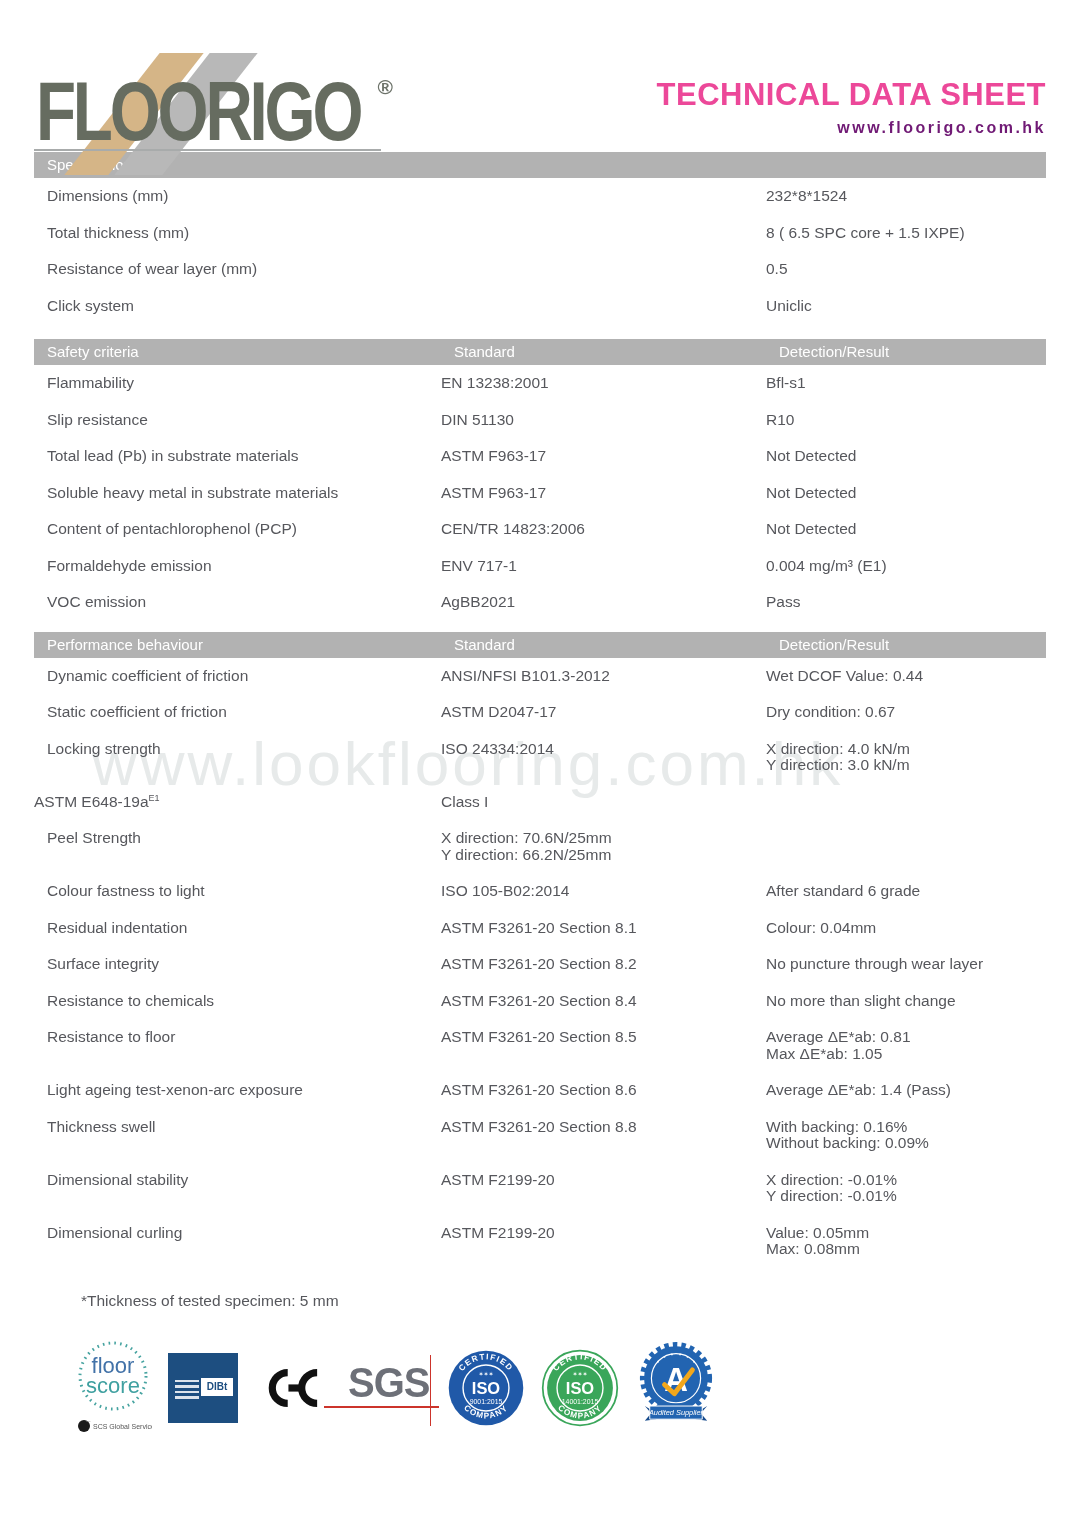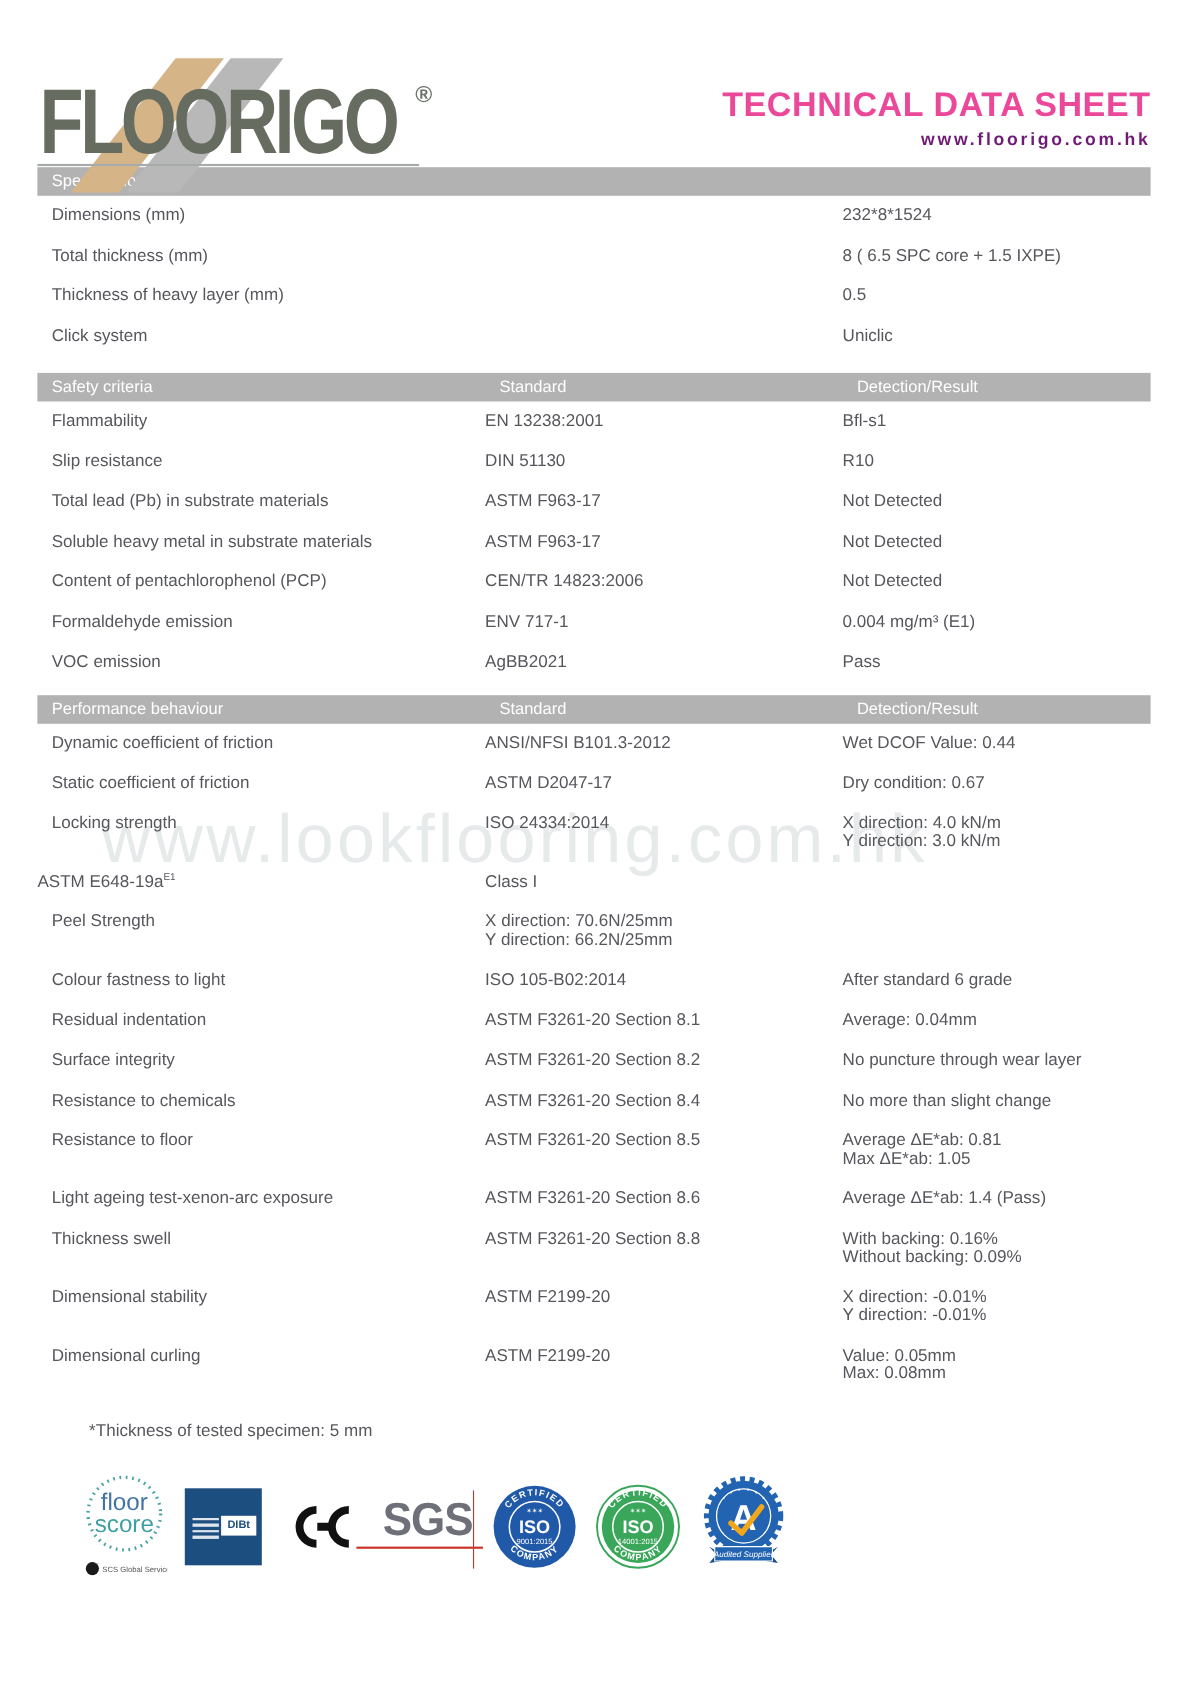--- a/index.html
+++ b/index.html
@@ -114,21 +114,21 @@
               </div>
             </div>
             <div class="row">
               <div class="cell prop">Total thickness (mm)</div>
               <div class="cell std"></div>
               <div class="cell res">
                 <div>8 ( 6.5 SPC core + 1.5 IXPE)</div>
               </div>
             </div>
             <div class="row">
-              <div class="cell prop">Thickness of heavy layer (mm)</div>
+              <div class="cell prop">Resistance of wear layer (mm)</div>
               <div class="cell std"></div>
               <div class="cell res">
                 <div>0.5</div>
               </div>
             </div>
             <div class="row">
               <div class="cell prop">Click system</div>
               <div class="cell std"></div>
               <div class="cell res">
                 <div>Uniclic</div>
@@ -242,21 +242,21 @@
               <div class="cell prop">Colour fastness to light</div>
               <div class="cell std">ISO 105-B02:2014</div>
               <div class="cell res">
                 <div>After standard 6 grade</div>
               </div>
             </div>
             <div class="row">
               <div class="cell prop">Residual indentation</div>
               <div class="cell std">ASTM F3261-20 Section 8.1</div>
               <div class="cell res">
-                <div>Average: 0.04mm</div>
+                <div>Colour: 0.04mm</div>
               </div>
             </div>
             <div class="row">
               <div class="cell prop">Surface integrity</div>
               <div class="cell std">ASTM F3261-20 Section 8.2</div>
               <div class="cell res">
                 <div>No puncture through wear layer</div>
               </div>
             </div>
             <div class="row">

